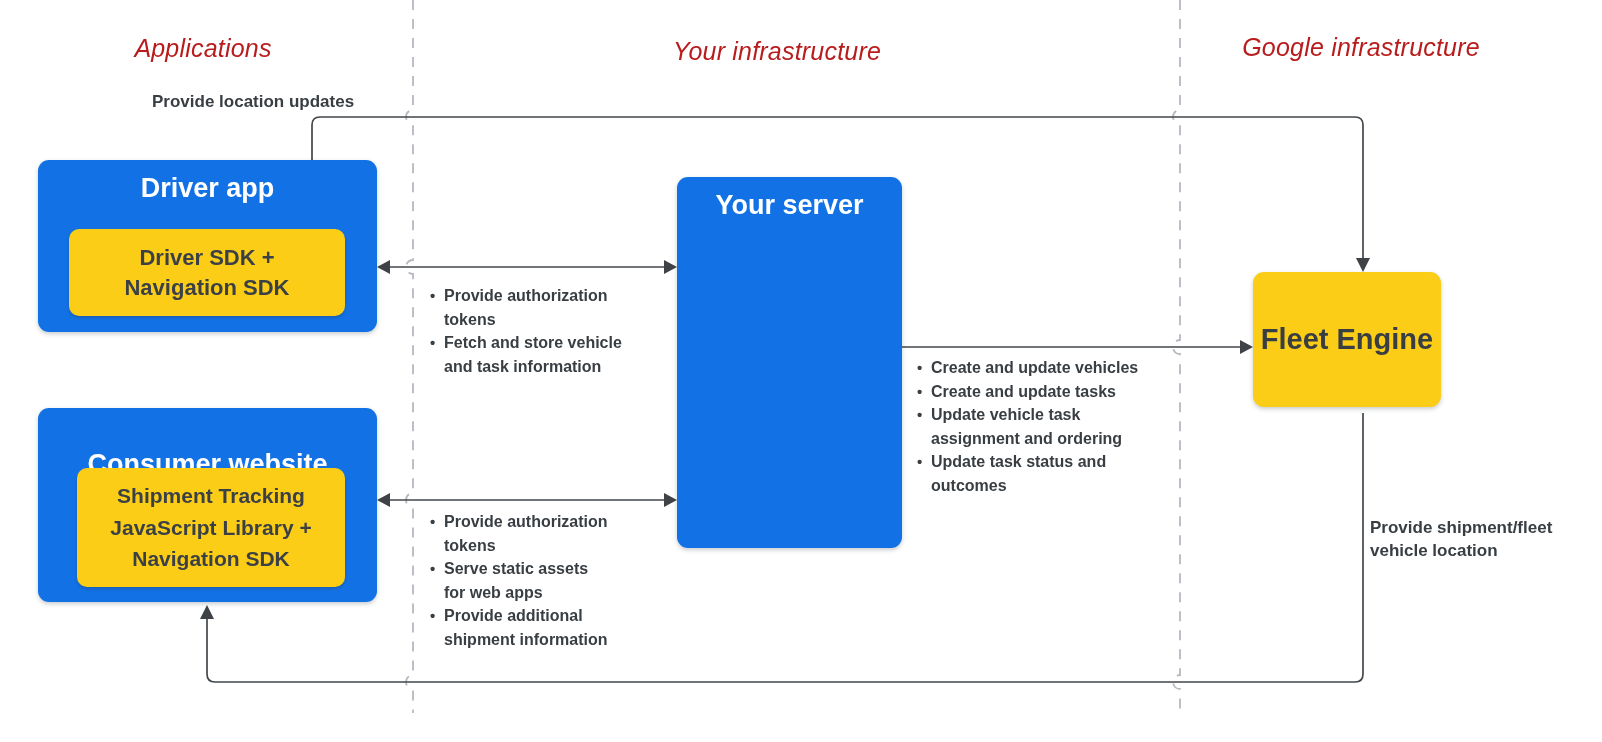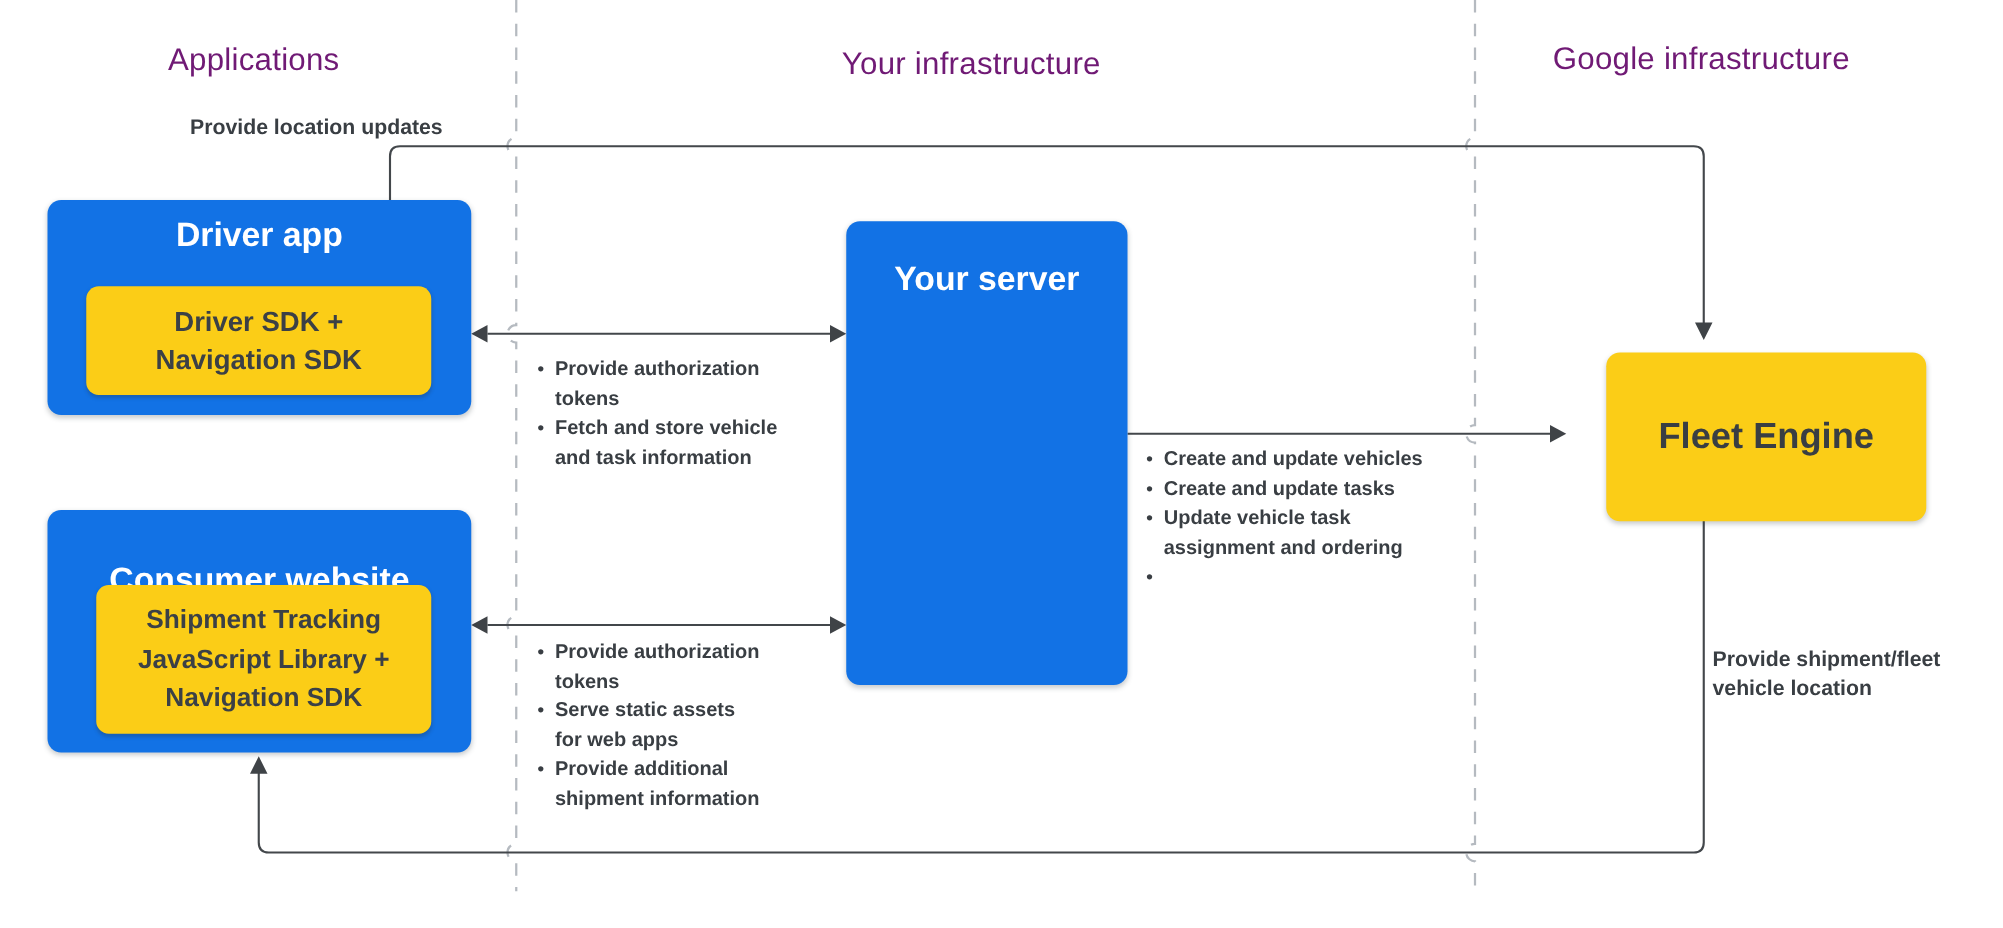--- a/index.html
+++ b/index.html
@@ -2,22 +2,22 @@
 <html><head>
 <meta charset="utf-8">
 <style>
   html,body{margin:0;padding:0;background:#ffffff;}
   #canvas{
     position:relative;width:1602px;height:742px;background:#ffffff;overflow:hidden;
     font-family:"Liberation Sans", sans-serif;
   }
   svg.wires{position:absolute;left:0;top:0;width:1602px;height:742px;z-index:1;}
   .col-header{
-    position:absolute;z-index:2;text-align:center;color:#701a75;font-size:25px;
-    letter-spacing:0.2px;white-space:pre-line;
+    position:absolute;z-index:2;text-align:center;color:#b91c1c;font-size:25px;
+    letter-spacing:0.2px;white-space:pre-line;font-style:italic;
   }
   .edge-label{
     position:absolute;z-index:3;color:#393E43;font-size:17px;font-weight:bold;
     white-space:pre-line;line-height:23px;
   }
   .bluebox{
     position:absolute;z-index:2;background:#1272E5;border-radius:11px;
     box-shadow:0 2px 4px rgba(40,50,60,0.25);
   }
   .bluebox .title{
@@ -83,24 +83,24 @@
   </div>
 
   <div class="bluebox" style="left:38px;top:408px;width:339px;height:194px;">
     <div class="title" style="padding-top:11px;margin-top:30px;">Consumer website</div>
     <div class="yellowbox" style="left:39px;top:60px;width:268px;height:119px;font-size:21px;line-height:31.5px;">Shipment Tracking
 JavaScript Library +
 Navigation SDK</div>
   </div>
 
   <div class="bluebox" style="left:677px;top:177px;width:225px;height:371px;">
-    <div class="title" style="padding-top:31px;">Your server</div>
+    <div class="title" style="padding-top:13px;">Your server</div>
   </div>
 
-  <div class="fleet" style="left:1253px;top:282px;width:256px;height:135px;margin-left:32px;">Fleet Engine</div>
+  <div class="fleet" style="left:1253px;top:272px;width:188px;height:135px;">Fleet Engine</div>
 
   <div class="list" style="left:430px;top:284px;width:230px;">
     <div class="li">
       <span class="dot">•</span>
       <span class="li-text">Provide authorization
 tokens</span>
     </div>
     <div class="li">
       <span class="dot">•</span>
       <span class="li-text">Fetch and store vehicle
@@ -117,20 +117,22 @@
       <span class="dot">•</span>
       <span class="li-text">Create and update tasks</span>
     </div>
     <div class="li">
       <span class="dot">•</span>
       <span class="li-text">Update vehicle task
 assignment and ordering</span>
     </div>
     <div class="li">
       <span class="dot">•</span>
+      <span class="li-text">Update task status and
+outcomes</span>
     </div>
   </div>
 
   <div class="list" style="left:430px;top:510px;width:230px;">
     <div class="li">
       <span class="dot">•</span>
       <span class="li-text">Provide authorization
 tokens</span>
     </div>
     <div class="li">

